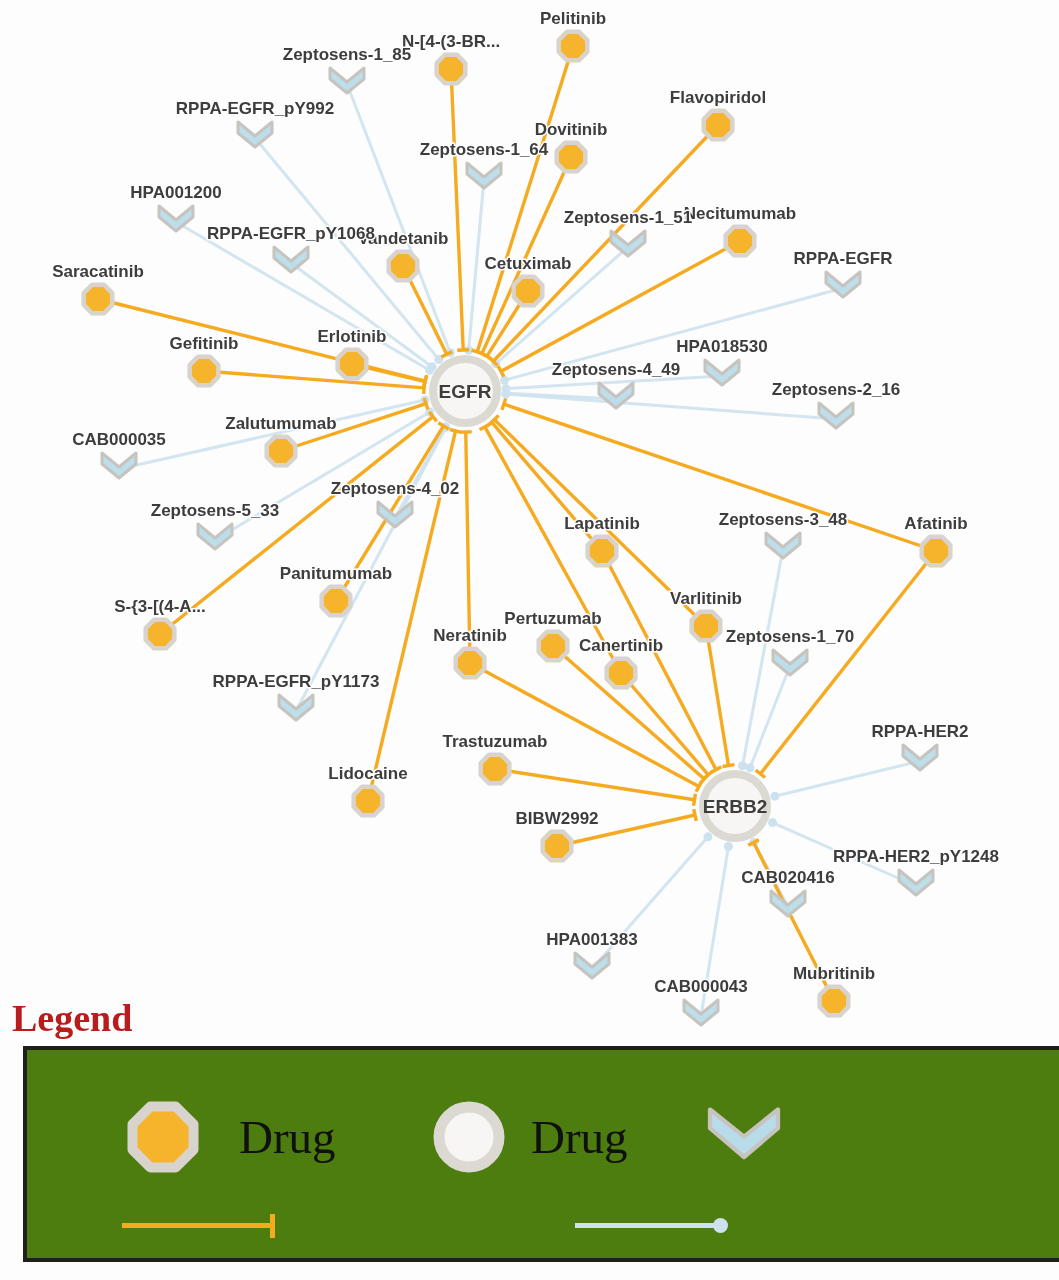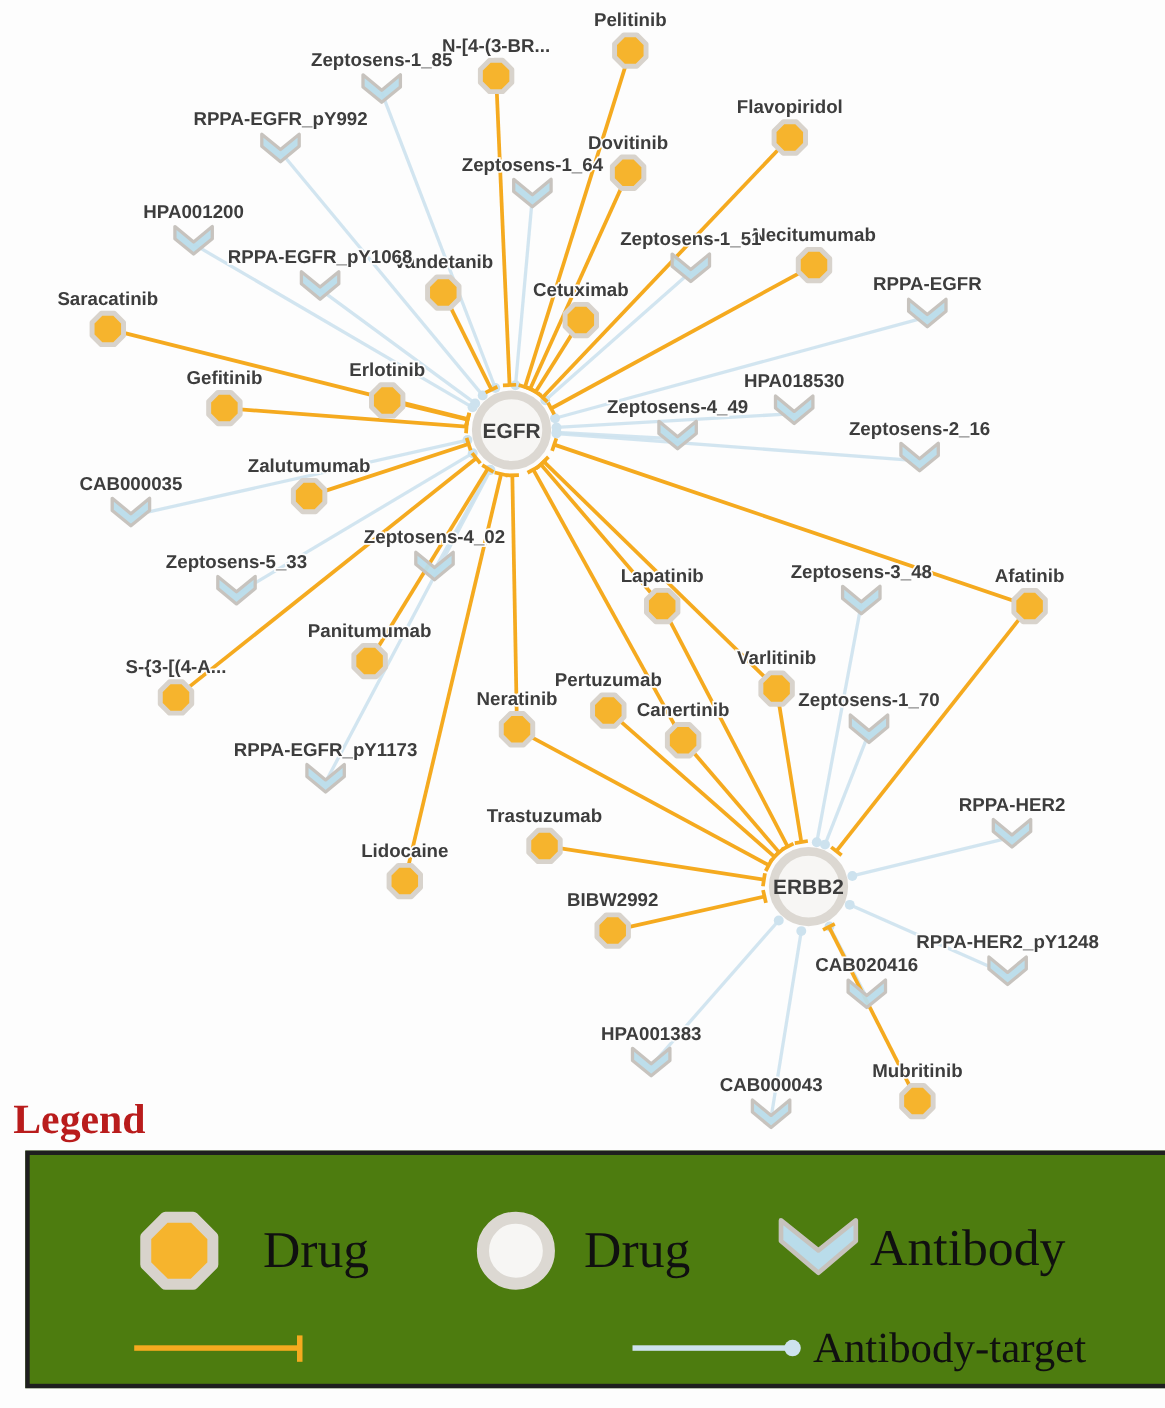--- a/index.html
+++ b/index.html
@@ -251,21 +251,19 @@
   <div class="ltext big" style="left:212px;top:87px">Drug</div>
 
   <svg class="lsvg" style="left:398px;top:43px" width="88" height="88" viewBox="0 0 88 88">
     <circle cx="44" cy="44" r="30" style="fill:var(--gene-fill);stroke:var(--gene-stroke);stroke-width:11"></circle>
   </svg>
   <div class="ltext big" style="left:504px;top:87px">Drug</div>
 
   <svg class="lsvg" style="left:676px;top:51px" width="82" height="68" viewBox="0 0 96 80">
     <polygon points="8,10 48,42 88,10 88,32 48,66 8,32" style="fill:var(--antibody-fill);stroke:var(--antibody-stroke);stroke-width:5;stroke-linejoin:round"></polygon>
   </svg>
-  <div class="ltext big" style="left:764px;top:85px">Antibody</div>
 
   <div class="lline orange" style="left:95px;top:173px;width:150px"></div>
   <div class="tee" style="left:243px;top:164px"></div>
 
   <div class="lline blue" style="left:548px;top:173px;width:142px"></div>
   <div class="dot" style="left:686px;top:168px"></div>
-  <div class="ltext med" style="left:712px;top:176px">Antibody-target</div>
 </div>
 
 </body></html>

